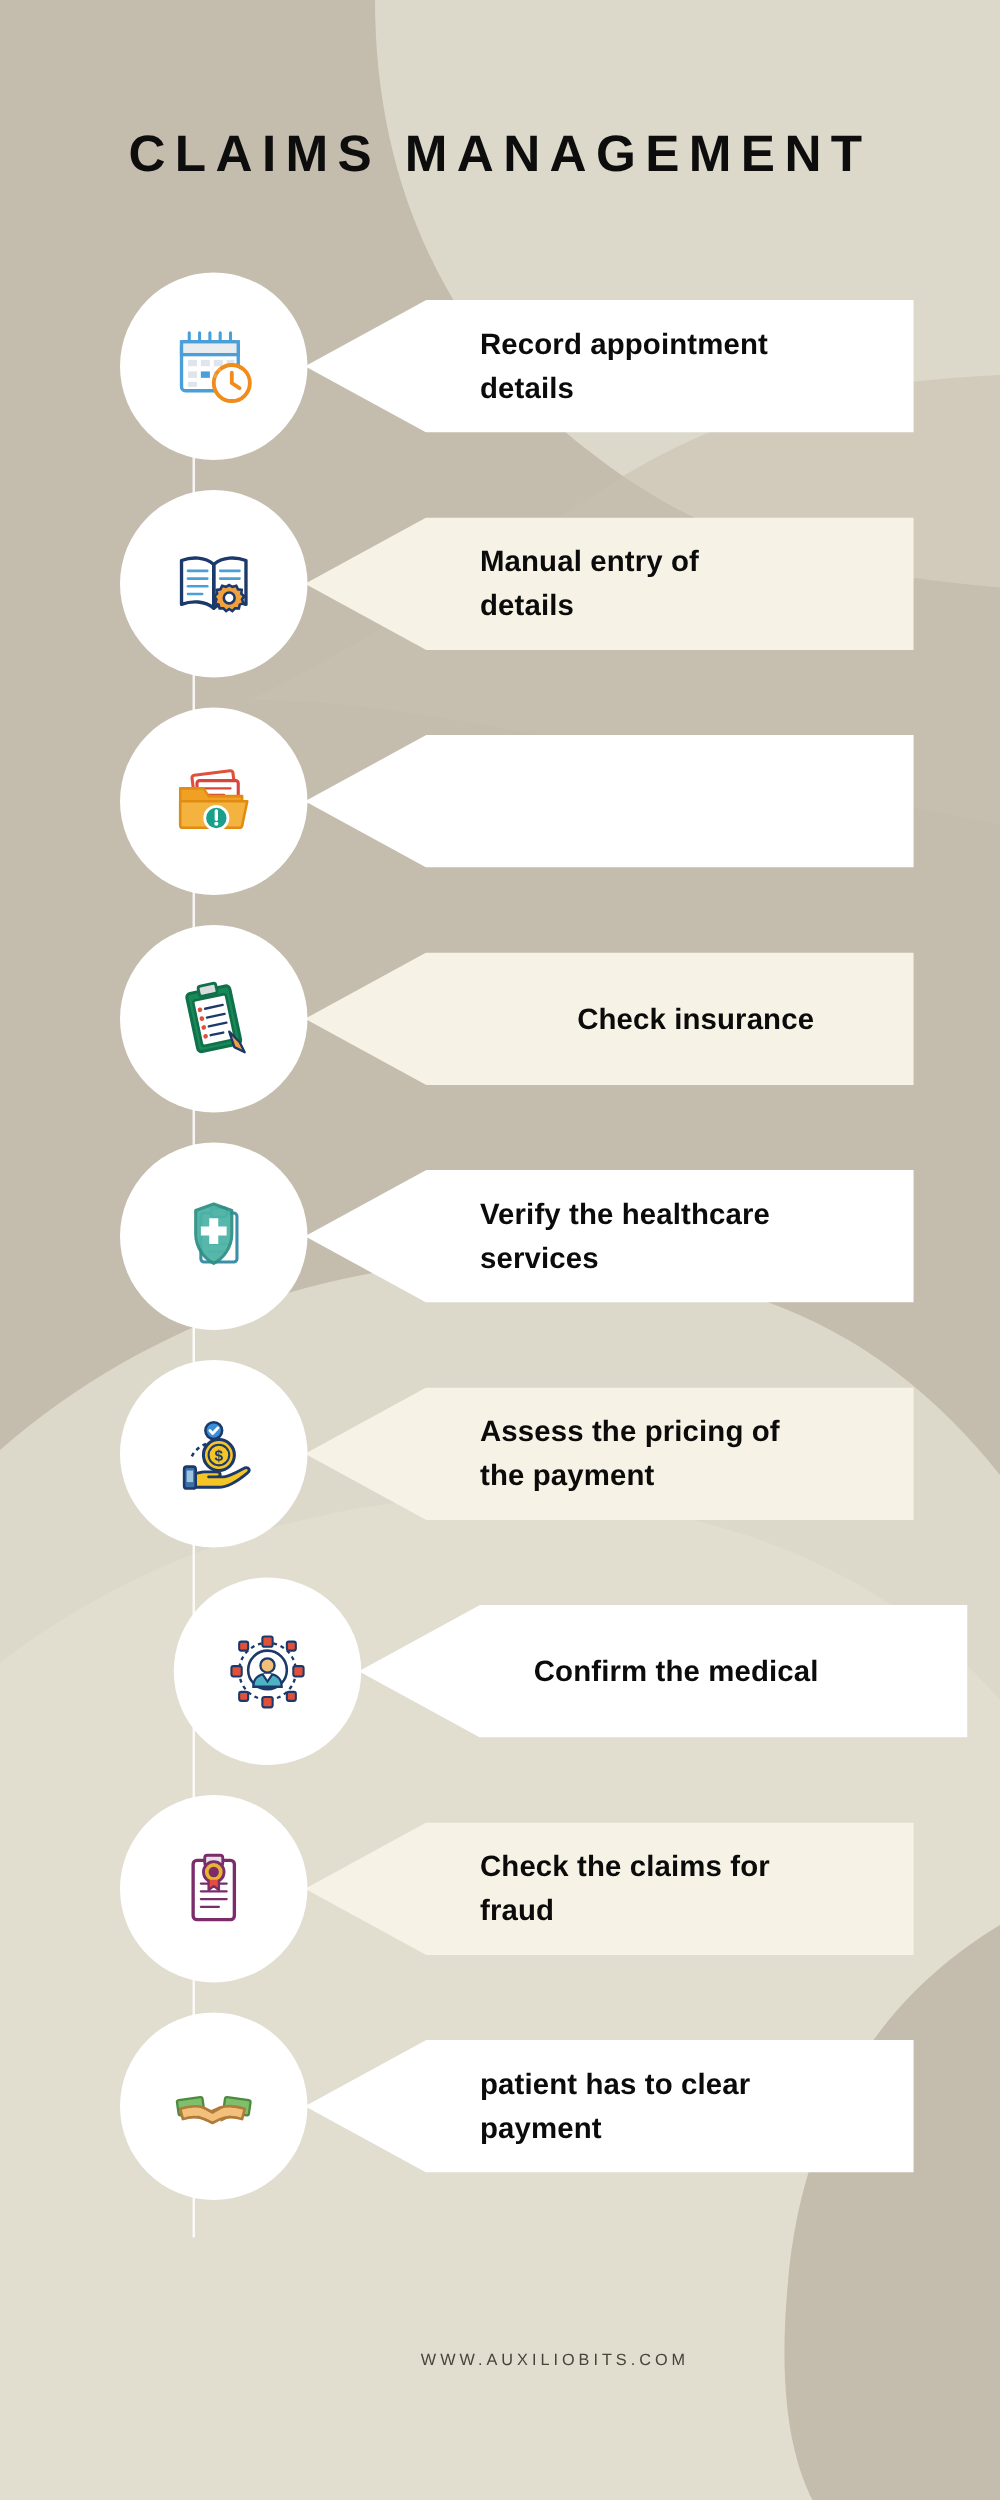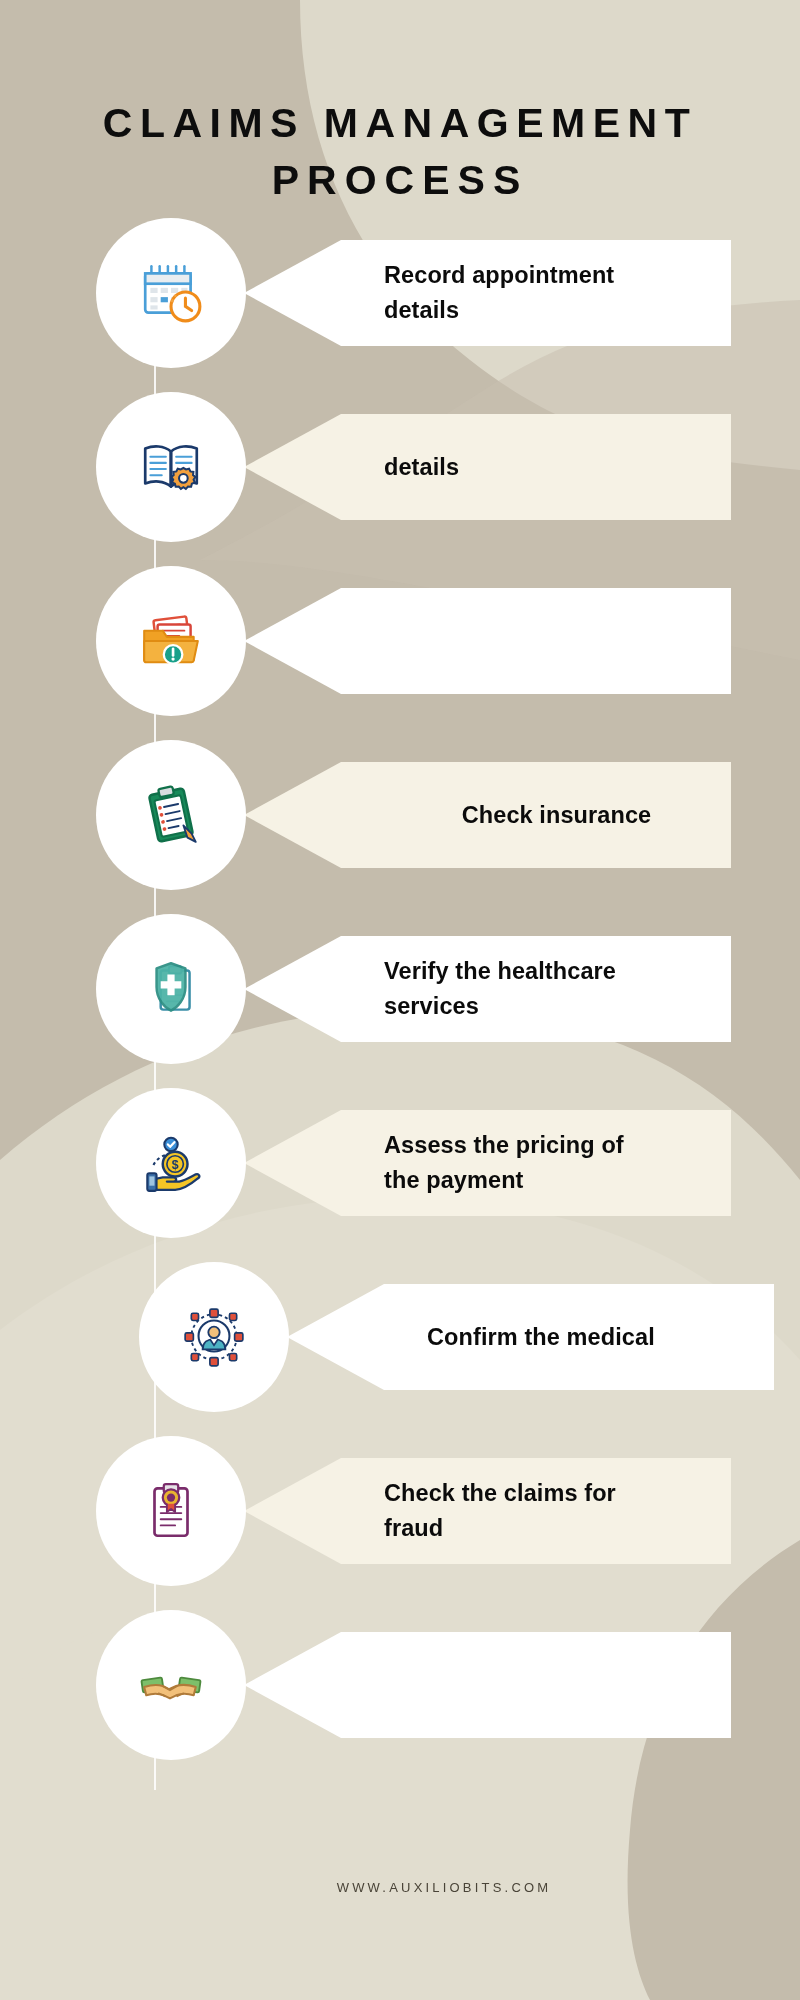--- a/index.html
+++ b/index.html
@@ -157,21 +157,20 @@
              L800,2000 L0,2000 Z" fill="#ddd9ca"></path>
     <path d="M0,1330 C130,1230 300,1185 460,1200 C610,1215 720,1270 800,1360
              L800,2000 L0,2000 Z" fill="#e1ddcf"></path>
     <path d="M800,1540 C700,1600 640,1700 630,1830 C622,1920 635,1970 650,2000
              L800,2000 Z" fill="#c4bcac"></path>
     <path d="M0,1700 C40,1660 70,1640 95,1632 L0,1632 Z" fill="#e1ddcf"></path>
   </svg>
 
   <div class="title-wrap">
     <div class="title-line l1">CLAIMS MANAGEMENT</div>
-    <div class="title-line l2">PROCESS</div>
   </div>
 
   <div class="connector"></div>
 
   <div id="steps">
       <div class="step" style="top: 216px;">
     <div class="circle">
       <span>
     <svg width="66" height="66" viewBox="0 0 64 64">
       <g stroke="#4a9fd8" stroke-width="2.4" fill="none" stroke-linecap="round">
@@ -234,20 +233,21 @@
         <circle cx="0" cy="-1" r="4.2" fill="#ffffff" stroke="#1b3a6b" stroke-width="2"></circle>
       </g>
     </svg>
           </span>
     </div>
     <div class="banner">
       <svg class="shape" viewBox="0 0 487 106" preserveAspectRatio="none">
         <path d="M97,0 L487,0 L487,106 L97,106 L0,53 Z" fill="#f6f2e5"></path>
       </svg>
       <div class="banner-text">
+        <span>Manual entry of</span>
         <span>details</span>
       </div>
     </div>
       </div>
       <div class="step" style="top: 564px;">
     <div class="circle">
       <span>
     <svg width="66" height="66" viewBox="0 0 64 64">
       <rect x="16" y="10" width="32" height="20" rx="2" fill="#ffffff" stroke="#e0503a" stroke-width="2.4" transform="rotate(-7 32 20)"></rect>
       <g stroke="#e0503a" stroke-width="1.8" stroke-linecap="round" transform="rotate(-7 32 20)">
@@ -428,19 +428,23 @@
       <path d="M24 33 L31 37 L38 33" fill="none" stroke="#b07b3a" stroke-width="1.8" stroke-linecap="round"></path>
       <path d="M20 40 L26 43" stroke="#b07b3a" stroke-width="1.6" stroke-linecap="round"></path>
       <path d="M44 40 L38 43" stroke="#b07b3a" stroke-width="1.6" stroke-linecap="round"></path>
     </svg>
           </span>
     </div>
     <div class="banner">
       <svg class="shape" viewBox="0 0 487 106" preserveAspectRatio="none">
         <path d="M97,0 L487,0 L487,106 L97,106 L0,53 Z" fill="#ffffff"></path>
       </svg>
+      <div class="banner-text">
+        <span>patient has to clear</span>
+        <span>payment</span>
+      </div>
     </div>
       </div>
     </div>
 
   <div class="footer">WWW.AUXILIOBITS.COM</div>
 
 </div>
 
 </body></html>

